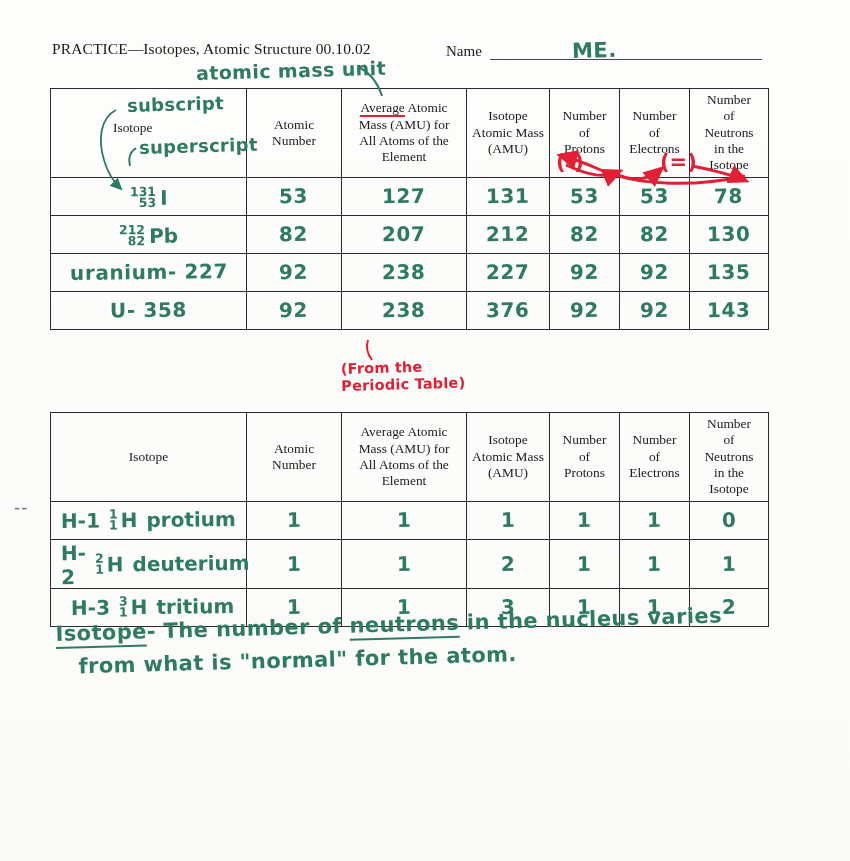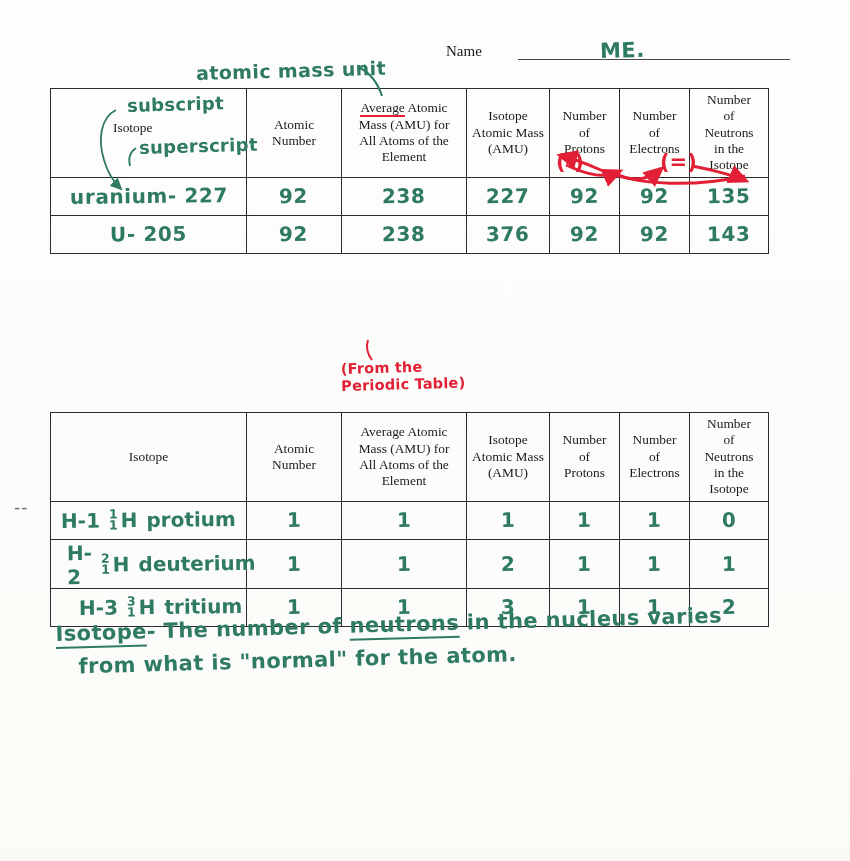--- a/index.html
+++ b/index.html
@@ -36,21 +36,20 @@
     position: absolute;
     left: 446px;
     top: 40px;
     font-size: 15px;
     color: #1a1a1a;
   }
   .nb-row {
     display: flex;
     align-items: flex-end;
     height: 20px;
-    gap: 28px;
   }
   .nb-label { width: 44px; }
   .rule {
     border-bottom: 1px solid #4a4a4a;
     height: 14px;
     position: relative;
   }
   .rule.name-rule  { width: 272px; }
   .rule.date-rule  { width: 120px; }
   .rule.hour-rule  { width: 148px; }
@@ -205,20 +204,21 @@
     color: #6f6f6f;
     font-family: "DejaVu Sans", sans-serif;
     letter-spacing: 1px;
   }
 </style>
 </head>
 <body>
 
 <div class="page">
 
+  <div class="print-title">PRACTICE—Isotopes, Atomic Structure    00.10.02</div>
 
   <div class="name-block">
     <div class="nb-row">
       <span class="nb-label">Name</span>
       <span class="rule name-rule">
         <span class="hand name-value slant">ME.</span>
       </span>
     </div>
   </div>
 
@@ -270,30 +270,60 @@
           <div>Number</div>
           <div>of</div>
           <div>Neutrons</div>
           <div>in the</div>
           <div>Isotope</div>
         </th>
       </tr>
     </thead>
     <tbody id="t1-body">
         <tr>
+          <td><span class="iso">
+              <span class="affix">
+                <span class="sup">131</span>
+                <span class="sub">53</span>
+              </span>
+              <span>I</span>
+            </span></td>
+          <td><span class="cell-hand">53</span></td>
+          <td><span class="cell-hand">127</span></td>
+          <td><span class="cell-hand">131</span></td>
+          <td><span class="cell-hand">53</span></td>
+          <td><span class="cell-hand">53</span></td>
+          <td><span class="cell-hand">78</span></td>
+        </tr>
+        <tr>
+          <td><span class="iso">
+              <span class="affix">
+                <span class="sup">212</span>
+                <span class="sub">82</span>
+              </span>
+              <span>Pb</span>
+            </span></td>
+          <td><span class="cell-hand">82</span></td>
+          <td><span class="cell-hand">207</span></td>
+          <td><span class="cell-hand">212</span></td>
+          <td><span class="cell-hand">82</span></td>
+          <td><span class="cell-hand">82</span></td>
+          <td><span class="cell-hand">130</span></td>
+        </tr>
+        <tr>
           <td><span class="cell-hand">uranium- 227</span></td>
           <td><span class="cell-hand">92</span></td>
           <td><span class="cell-hand">238</span></td>
           <td><span class="cell-hand">227</span></td>
           <td><span class="cell-hand">92</span></td>
           <td><span class="cell-hand">92</span></td>
           <td><span class="cell-hand">135</span></td>
         </tr>
         <tr>
-          <td><span class="cell-hand">U- 205</span></td>
+          <td><span class="cell-hand">U- 358</span></td>
           <td><span class="cell-hand">92</span></td>
           <td><span class="cell-hand">238</span></td>
           <td><span class="cell-hand">376</span></td>
           <td><span class="cell-hand">92</span></td>
           <td><span class="cell-hand">92</span></td>
           <td><span class="cell-hand">143</span></td>
         </tr>
       </tbody>
   </table>
 
@@ -363,40 +393,40 @@
               <span>protium</span>
             </span></td>
           <td><span class="cell-hand">1</span></td>
           <td><span class="cell-hand">1</span></td>
           <td><span class="cell-hand">1</span></td>
           <td><span class="cell-hand">1</span></td>
           <td><span class="cell-hand">1</span></td>
           <td><span class="cell-hand">0</span></td>
         </tr>
         <tr>
-          <td style="text-align:left;padding-left:12px"><span class="iso" style="gap:9px;padding-left:4px">
+          <td style="text-align:left;padding-left:6px"><span class="iso" style="gap:9px;padding-left:4px">
               <span>H-2</span>
               <span style="display:inline-flex;align-items:center;gap:3px">
                 <span class="affix">
                   <span class="sup">2</span>
                   <span class="sub">1</span>
                 </span>
                 <span>H</span>
               </span>
               <span>deuterium</span>
             </span></td>
           <td><span class="cell-hand">1</span></td>
           <td><span class="cell-hand">1</span></td>
           <td><span class="cell-hand">2</span></td>
           <td><span class="cell-hand">1</span></td>
           <td><span class="cell-hand">1</span></td>
           <td><span class="cell-hand">1</span></td>
         </tr>
         <tr>
-          <td style="text-align:left;padding-left:24px"><span class="iso" style="gap:9px;padding-left:4px">
+          <td style="text-align:left;padding-left:16px"><span class="iso" style="gap:9px;padding-left:4px">
               <span>H-3</span>
               <span style="display:inline-flex;align-items:center;gap:3px">
                 <span class="affix">
                   <span class="sup">3</span>
                   <span class="sub">1</span>
                 </span>
                 <span>H</span>
               </span>
               <span>tritium</span>
             </span></td>

